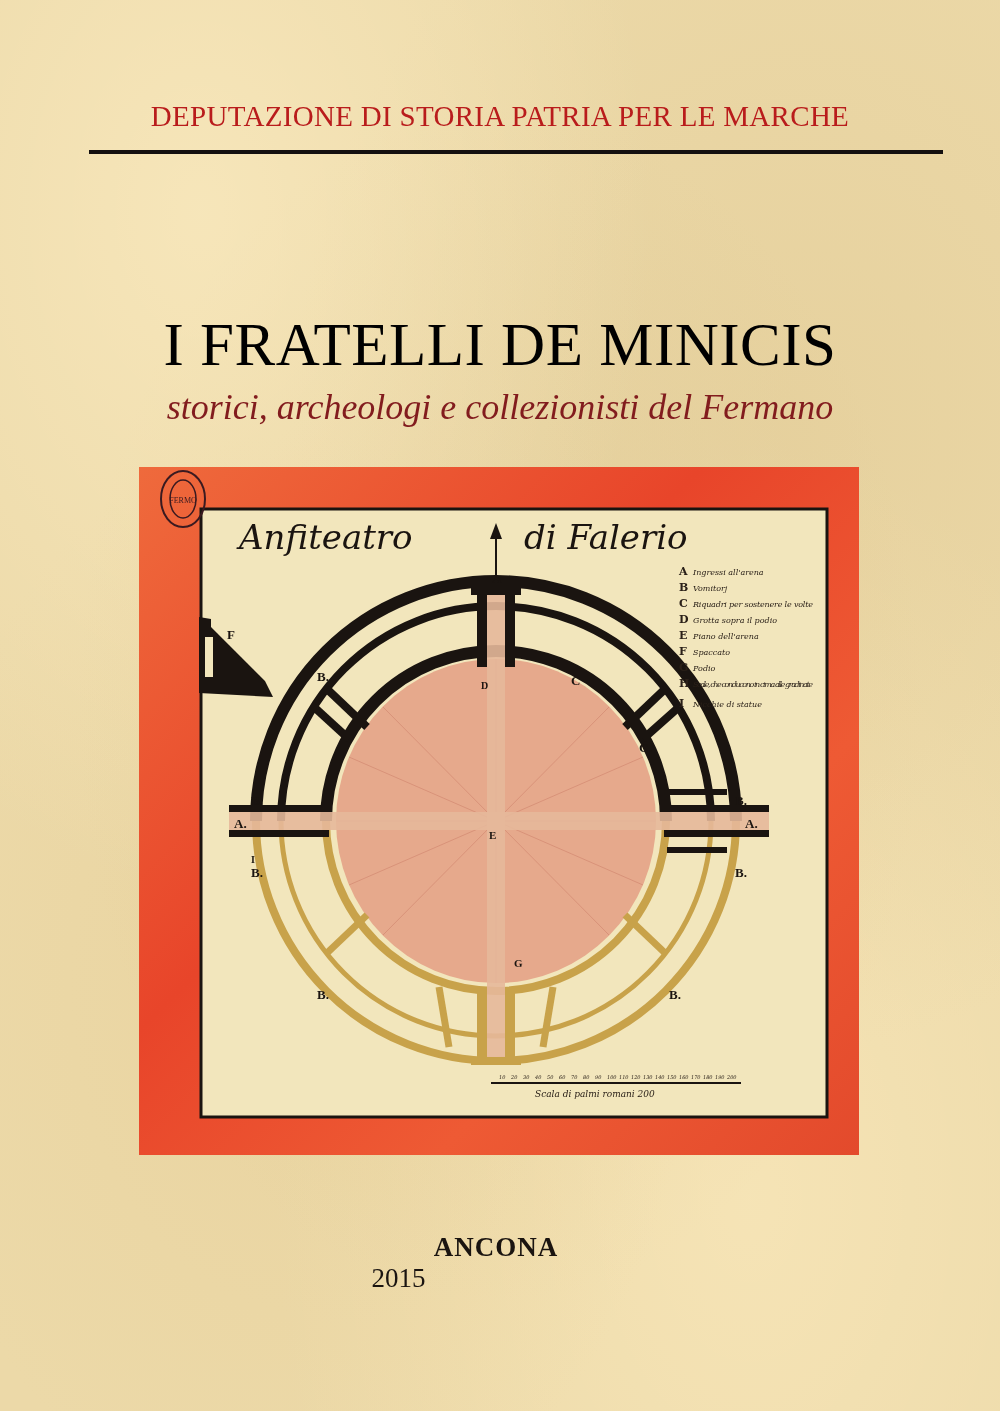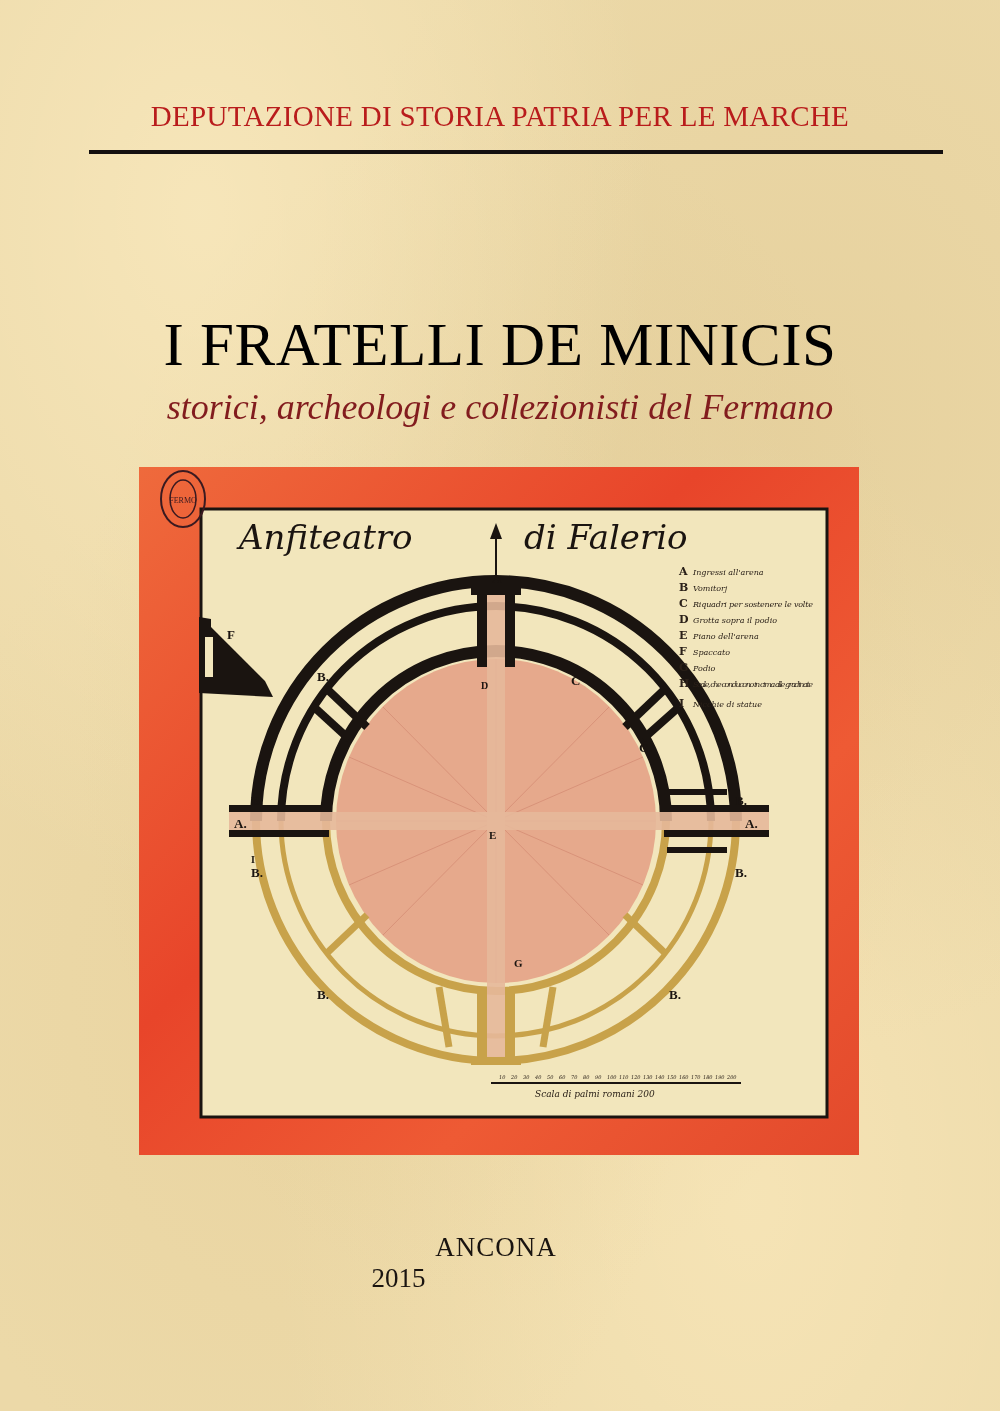--- a/index.html
+++ b/index.html
@@ -27,21 +27,21 @@
     position: absolute; left: 0; width: 1000px; top: 377px;
     text-align: center; font-size: 36px; color: #821c1e; font-style: italic; margin-top: 9px;
   }
   .plate {
     position: absolute; left: 139px; top: 467px; width: 720px; height: 688px;
     background: linear-gradient(135deg, #ef6a3c, #e8452a 40%, #ee5a34 70%, #e34a2c);
   }
   .plate svg { position: absolute; left: 0; top: 0; }
   .place {
     position: absolute; left: 0; width: 992px; top: 1232px;
-    text-align: center; font-size: 27px; color: #1a1410; letter-spacing: 1px;
+    text-align: center; font-size: 27px; color: #1a1410; letter-spacing: 1px; font-weight: bold;
   }
   .year {
     position: absolute; left: 0; width: 797px; top: 1263px;
     text-align: center; font-size: 27px; color: #1a1410;
   }
 </style>
 </head>
 <body>
 
 <div class="publisher">DEPUTAZIONE DI STORIA PATRIA PER LE MARCHE</div>

